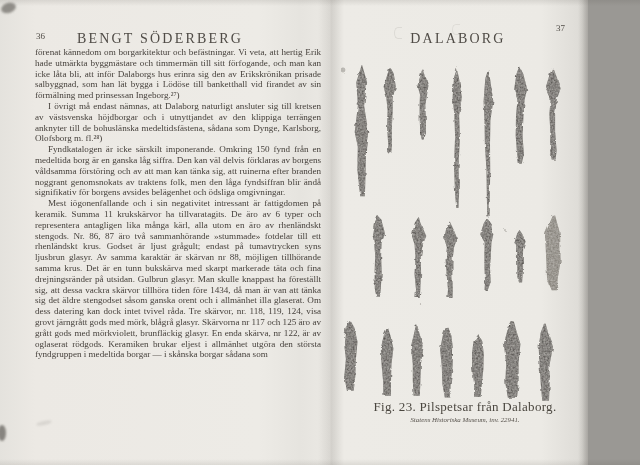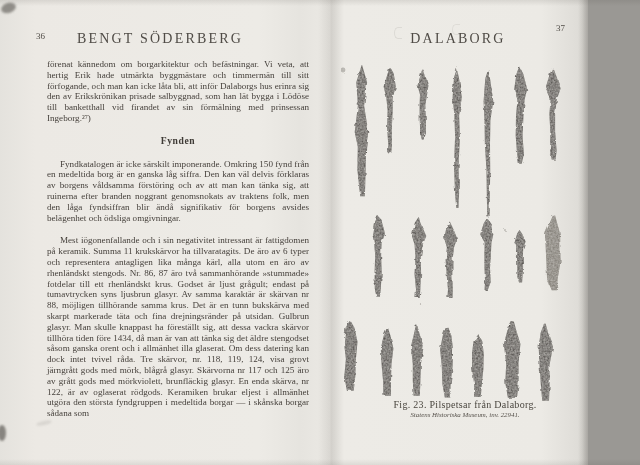--- a/index.html
+++ b/index.html
@@ -19,32 +19,32 @@
   .pagenum{font-size:9px;letter-spacing:0;}
   .lp-num{position:absolute;left:36px;top:31px;}
   .lp-title{position:absolute;left:160px;top:31px;transform:translateX(-50%);white-space:nowrap;}
   .rp-title{position:absolute;left:458px;top:31px;transform:translateX(-50%);white-space:nowrap;}
   .rp-num{position:absolute;left:556px;top:23px;}
   .body-text{
     position:absolute;left:35px;top:47px;width:286px;
     font-size:9.1px;line-height:10.8px;text-align:justify;
     color:#443f3a;
   }
-  .body-text p{margin:12px;padding:0;}
+  .body-text p{margin:0;padding:0;}
   .body-text p.indent{text-indent:13px;}
   .section-heading{
     margin:7px 0 5px 0;text-align:center;font-weight:bold;font-size:9.6px;
     letter-spacing:.6px;color:#3e3a35;text-indent:0;
   }
   .plate{position:absolute;left:335px;top:58px;width:250px;height:345px;}
   .caption{
     position:absolute;left:345px;top:399px;width:240px;text-align:center;
     color:#4a463f;
   }
-  .caption .c1{font-size:10px;letter-spacing:.3px;}
+  .caption .c1{font-size:13px;letter-spacing:.3px;}
   .caption .c2{font-size:6.9px;font-style:italic;margin-top:1px;color:#55504a;}
   
   .blot{position:absolute;background:#4a4742;border-radius:50%;pointer-events:none;}
   .blot.b1{left:1px;top:3px;width:15px;height:10px;opacity:.55;filter:blur(1px);transform:rotate(-18deg);}
   .blot.b2{left:-2px;top:425px;width:8px;height:16px;opacity:.6;filter:blur(1px);}
   .blot.b3{left:36px;top:421px;width:16px;height:4px;opacity:.12;filter:blur(1px);transform:rotate(-12deg);}
   .blot.b4{left:394px;top:27px;width:7px;height:10px;opacity:.12;filter:blur(.5px);border:1px solid #6a665f;background:transparent;border-right:none;border-radius:50% 0 0 50%;}
   .blot.b5{left:452px;top:24px;width:7px;height:9px;opacity:.10;filter:blur(.5px);border:1px solid #6a665f;background:transparent;border-right:none;border-radius:50% 0 0 50%;}
   .edge-right{position:absolute;right:0;top:0;width:10px;height:465px;
     background:linear-gradient(90deg,rgba(0,0,0,0),rgba(70,66,60,.25));pointer-events:none;}
@@ -59,21 +59,21 @@
 <div class="scan">
 
   <div class="gutter"></div>
 
   <div>
     <div class="running-head pagenum lp-num">36</div>
     <div class="running-head lp-title">BENGT SÖDERBERG</div>
 
     <div class="body-text">
       <p>förenat kännedom om borgarkitektur och befästningar. Vi veta, att hertig Erik hade utmärkta byggmästare och timmermän till sitt förfogande, och man kan icke låta bli, att inför Dalaborgs hus erinra sig den av Erikskrönikan prisade salbyggnad, som han lät bygga i Lödöse till banketthall vid firandet av sin förmälning med prinsessan Ingeborg.²⁷)</p>
-      <p class="section-heading">Fynden</p>
+      <p class="indent">I övrigt må endast nämnas, att Dalaborg naturligt ansluter sig till kretsen av västsvenska höjdborgar och i utnyttjandet av den klippiga terrängen anknyter till de bohuslänska medeltidsfästena, sådana som Dynge, Karlsborg, Olofsborg m. fl.²⁸)</p>
       <p class="indent">Fyndkatalogen är icke särskilt imponerande. Omkring 150 fynd från en medeltida borg är en ganska låg siffra. Den kan väl delvis förklaras av borgens våldsamma förstöring och av att man kan tänka sig, att ruinerna efter branden noggrant genomsnokats av traktens folk, men den låga fyndsiffran blir ändå signifikativ för borgens avsides belägenhet och ödsliga omgivningar.</p>
       <p class="indent">Mest iögonenfallande och i sin negativitet intressant är fattigdomen på keramik. Summa 11 krukskärvor ha tillvaratagits. De äro av 6 typer och representera antagligen lika många kärl, alla utom en äro av rhenländskt stengods. Nr. 86, 87 äro två sammanhörande »stummade» fotdelar till ett rhenländskt krus. Godset är ljust grågult; endast på tumavtrycken syns ljusbrun glasyr. Av samma karaktär är skärvan nr 88, möjligen tillhörande samma krus. Det är en tunn bukskärva med skarpt markerade täta och fina drejningsränder på utsidan. Gulbrun glasyr. Man skulle knappast ha föreställt sig, att dessa vackra skärvor tillhöra tiden före 1434, då man är van att tänka sig det äldre stengodset såsom ganska orent och i allmänhet illa glaserat. Om dess datering kan dock intet tvivel råda. Tre skärvor, nr. 118, 119, 124, visa grovt järngrått gods med mörk, blågrå glasyr. Skärvorna nr 117 och 125 äro av grått gods med mörkviolett, brunfläckig glasyr. En enda skärva, nr 122, är av oglaserat rödgods. Keramiken brukar eljest i allmänhet utgöra den största fyndgruppen i medeltida borgar — i skånska borgar sådana som</p>
     </div>
   </div>
 
   <div>
     <div class="running-head rp-title">DALABORG</div>
     <div class="running-head pagenum rp-num">37</div>
 
     <svg class="plate" id="plate-svg" viewBox="0 0 250 345" xmlns="http://www.w3.org/2000/svg">

